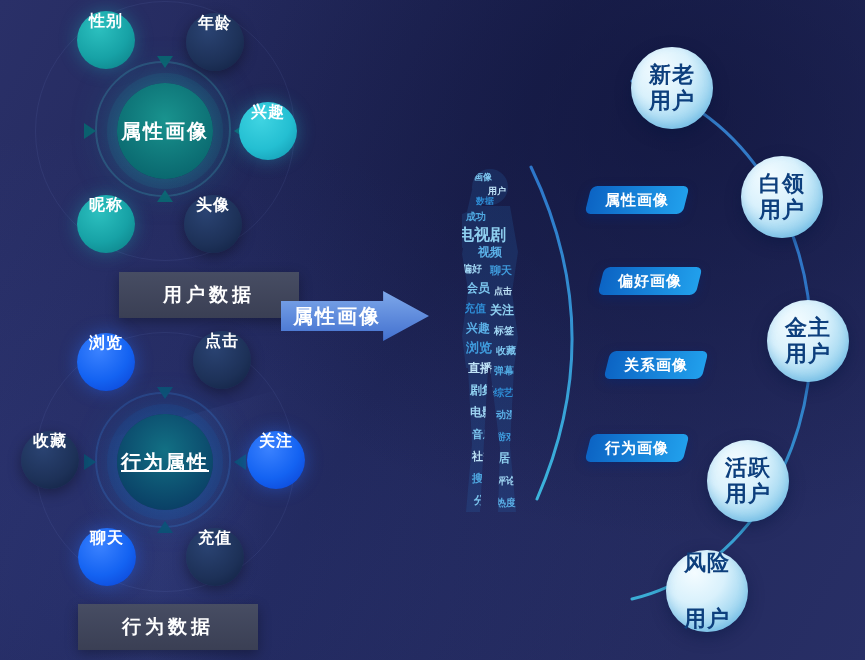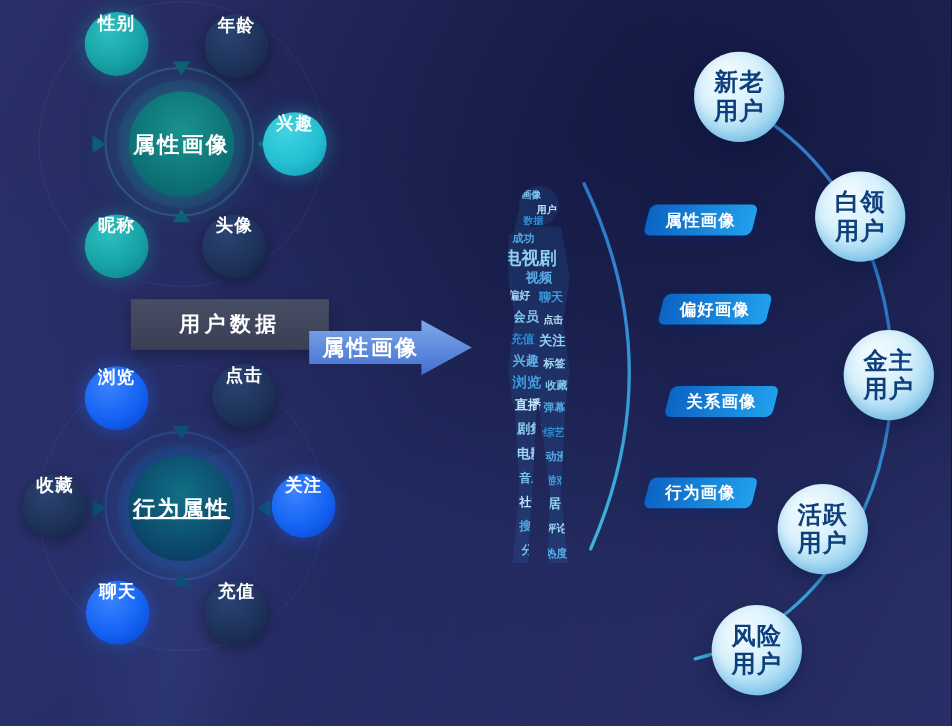--- a/index.html
+++ b/index.html
@@ -70,21 +70,21 @@
   
   .segment{position:absolute;width:82px;height:82px;border-radius:50%;z-index:3;
     background:radial-gradient(circle at 35% 28%, #f4fcff, var(--seg_a) 38%, var(--seg_b) 88%);
     color:var(--seg_text);display:flex;flex-direction:column;align-items:center;justify-content:center;
     font-size:22px;font-weight:700;line-height:1.2;letter-spacing:1px;
     box-shadow:0 5px 16px rgba(0,20,60,.4), inset 0 -4px 10px rgba(60,150,210,.3);}
   .seg-1{left:631px;top:47px;}
   .seg-2{left:741px;top:156px;}
   .seg-3{left:767px;top:300px;}
   .seg-4{left:707px;top:440px;}
-  .seg-5{left:647px;top:550px;}
+  .seg-5{left:666px;top:550px;justify-content:space-between;}
   
   .overlay{position:absolute;left:0;top:0;z-index:1;pointer-events:none;}
   .silhouette{position:absolute;left:432px;top:160px;z-index:2;pointer-events:none;}
   .silhouette text{font-family:"DejaVu Sans","Liberation Sans",sans-serif;font-weight:700;}
 </style>
 </head>
 <body>
 
 <div class="stage">
 
@@ -208,20 +208,23 @@
   <div class="sat c-blue" style="left:247px;top:431px;">
       <span>关注</span>
     </div>
   <div class="sat c-blue" style="left:78px;top:528px;">
       <span>聊天</span>
     </div>
   <div class="sat c-navy" style="left:186px;top:528px;">
       <span>充值</span>
     </div>
 
+  <div class="data-box box-behavior">
+    <span>行为数据</span>
+  </div>
 
   <div class="tag tag-1">
       <span>属性画像</span>
     </div>
   <div class="tag tag-2">
       <span>偏好画像</span>
     </div>
   <div class="tag tag-3">
       <span>关系画像</span>
     </div>

